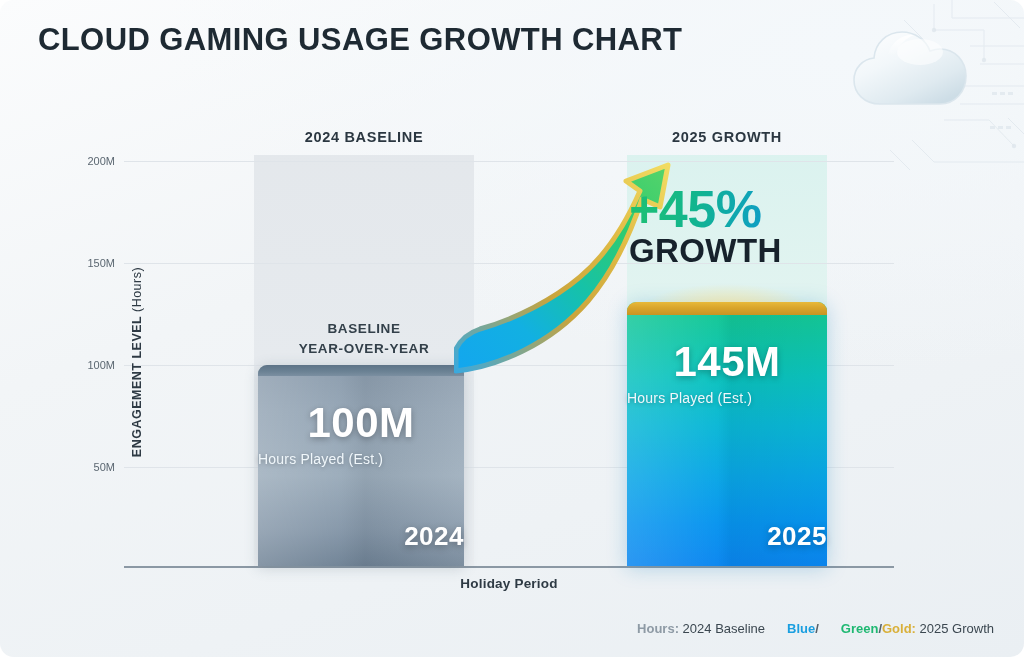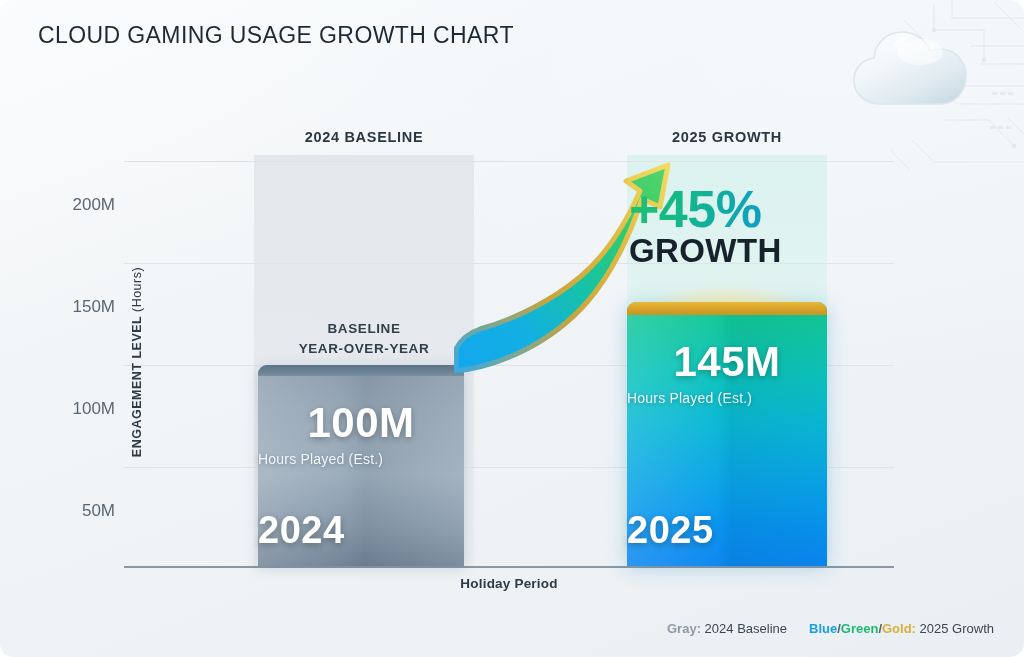--- a/index.html
+++ b/index.html
@@ -23,21 +23,21 @@
 
   
   #circuitry {
     position:absolute; top:0; right:0; width:240px; height:170px;
     opacity:.55; pointer-events:none;
   }
 
   
   #header { position:absolute; left:38px; top:22px; }
   #title {
-    font-size:23px; font-weight:normal; letter-spacing:.4px;
+    font-size:31px; font-weight:bold; letter-spacing:.4px;
     color:#1e2a33; white-space:nowrap;
   }
   #subtitle {
     margin-top:9px; font-size:18.5px; color:#3c4c57;
     letter-spacing:.1px; white-space:nowrap;
   }
 
   
   #cloud-wrap { position:absolute; right:48px; top:18px; width:128px; height:104px; }
 
@@ -63,21 +63,21 @@
     background:#dfe4e9;
   }
   #axis-base {
     position:absolute; left:0; width:770px; height:2px;
     bottom:0; background:#8b98a4;
   }
 
   .ytick {
     position:absolute; right:100%; margin-right:9px;
     transform:translateY(-50%);
-    font-size:17px; color:#5b6771; white-space:nowrap;margin-top:44px;
+    font-size:11px; color:#5b6771; white-space:nowrap;
   }
 
   #ylabel {
     position:absolute; left:-82px; top:50%;
     transform:translateY(-50%) rotate(-90deg);
     transform-origin:center;
     font-size:12.5px; font-weight:bold; letter-spacing:.5px;
     color:#2e3a44; white-space:nowrap;
   }
   #ylabel .unit { font-weight:normal; }
@@ -139,22 +139,22 @@
     text-shadow:0 2px 6px rgba(0,0,0,.28);
   }
   .bar-sub {
     position:absolute; left:0; right:0;
     text-align:left; color:#f0f7fb;
     font-size:14px; letter-spacing:.2px;
     text-shadow:0 1px 4px rgba(0,0,0,.28);
   }
   .bar-year {
     position:absolute; left:0; right:0; bottom:14px;
-    text-align:left; color:#ffffff;
-    font-size:38px; font-weight:bold; letter-spacing:.5px;
+    text-align:right; color:#ffffff;
+    font-size:26px; font-weight:bold; letter-spacing:.5px;
     text-shadow:0 2px 7px rgba(0,0,0,.3);
   }
   #bar-2024 .bar-val { top:34px; }
   #bar-2024 .bar-sub { top:86px; }
   #bar-2025 .bar-val { top:36px; }
   #bar-2025 .bar-sub { top:88px; }
 
   
   #baseline-caption {
     position:absolute; left:130px; width:220px; top:164px;
@@ -191,21 +191,21 @@
 
   
   #legend {
     position:absolute; right:30px; bottom:21px;
     font-size:13px; color:#3b4750; white-space:nowrap;
   }
   #legend .grp { margin-left:22px; }
   #legend .grp:first-child { margin-left:0; }
   .sw-gray  { color:#8e9aa5; font-weight:bold; }
   .sw-blue  { color:#1a9fe0; font-weight:bold; }
-  .sw-green { color:#1fb872; font-weight:bold; }
+  .sw-green { color:#1fb872; font-weight:bold;padding-left:22px; }
   .sw-gold  { color:#d9b03a; font-weight:bold; }
   .sw-sep   { color:#55616b; font-weight:bold; }
 </style>
 </head>
 <body>
 
 <div id="panel">
 
   <svg id="circuitry" viewBox="0 0 240 170">
     <g stroke="#cfdae2" stroke-width="1" fill="none" opacity=".75">
@@ -338,16 +338,16 @@
 
     <div id="growth-callout">
       <div id="growth-pct">+45%</div>
       <div id="growth-word">GROWTH</div>
     </div>
 
     <div id="xlabel">Holiday Period</div>
   </div>
 
   <div id="legend">
-    <span class="grp"><span class="sw-gray">Gray:</span> <span>2024 Baseline</span></span><span class="grp"><span class="sw-blue">Blue</span><span class="sw-sep">/</span><span class="sw-green">Green</span><span class="sw-sep">/</span><span class="sw-gold">Gold:</span> <span>2025 Growth</span></span>
+    <span class="grp"><span class="sw-gray">Hours:</span> <span>2024 Baseline</span></span><span class="grp"><span class="sw-blue">Blue</span><span class="sw-sep">/</span><span class="sw-green">Green</span><span class="sw-sep">/</span><span class="sw-gold">Gold:</span> <span>2025 Growth</span></span>
   </div>
 
 </div>
 
 </body></html>

